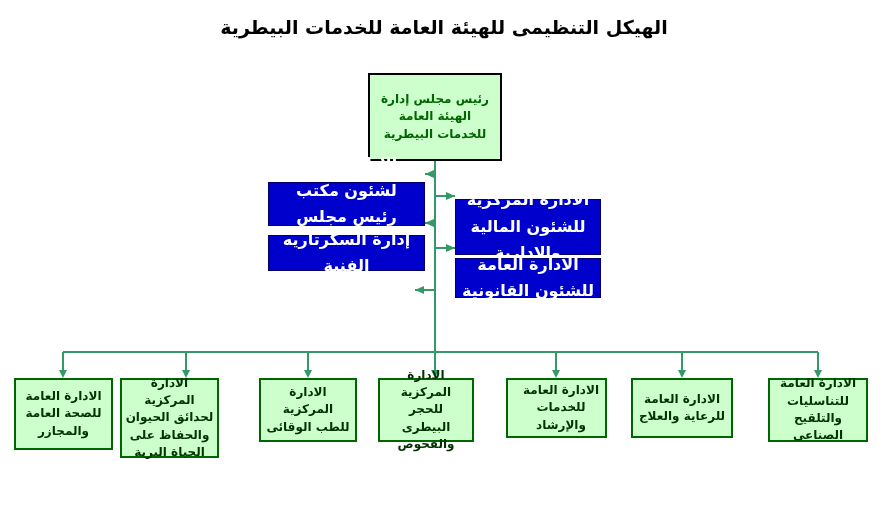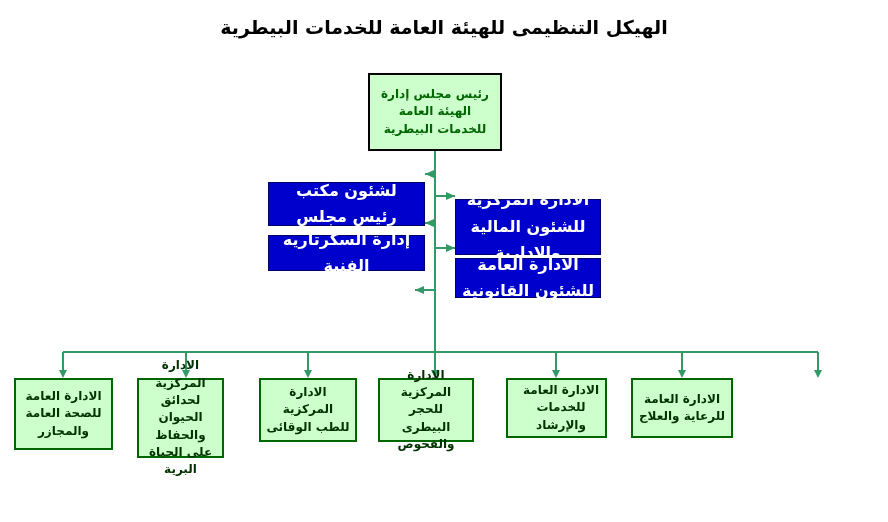--- a/index.html
+++ b/index.html
@@ -74,50 +74,53 @@
     <line x1="435" y1="352" x2="435" y2="371"></line>
     <polygon points="435,378 431,370 439,370"></polygon>
     <line x1="556" y1="352" x2="556" y2="371"></line>
     <polygon points="556,378 552,370 560,370"></polygon>
     <line x1="682" y1="352" x2="682" y2="371"></line>
     <polygon points="682,378 678,370 686,370"></polygon>
     <line x1="818" y1="352" x2="818" y2="371"></line>
     <polygon points="818,378 814,370 822,370"></polygon>
   </svg>
 
-  <div class="node root" dir="rtl" style="left:368px; top:73px; width:134px; height:78px;">
+  <div class="node root" dir="rtl" style="left:368px; top:73px; width:134px; height:88px;">
     <span class="node-label">رئيس مجلس إدارة الهيئة العامة للخدمات البيطرية</span>
   </div>
 
   <div class="node blue" dir="rtl" style="left:268px; top:152px; width:157px; height:44px;">
     <span class="node-label">الادارة العامة لشئون مكتب رئيس مجلس الادارة</span>
   </div>
   <div class="node blue" dir="rtl" style="left:268px; top:205px; width:157px; height:36px;">
     <span class="node-label">إدارة السكرتاريه الفنية</span>
   </div>
 
   <div class="node blue" dir="rtl" style="left:455px; top:169px; width:146px; height:56px;">
     <span class="node-label">الادارة المركزية للشئون المالية والإدارية</span>
   </div>
   <div class="node blue" dir="rtl" style="left:455px; top:228px; width:146px; height:40px;">
     <span class="node-label">الادارة العامة للشئون القانونية</span>
   </div>
 
   <div class="node green" dir="rtl" style="left:14px; top:378px; width:99px; height:72px;">
     <span class="node-label">الادارة العامة للصحة العامة والمجازر</span>
   </div>
-  <div class="node green" dir="rtl" style="left:137px; top:378px; width:87px; height:80px;">
+  <div class="node green" dir="rtl" style="left:120px; top:378px; width:99px; height:80px;">
     <span class="node-label">الادارة المركزية لحدائق الحيوان والحفاظ على الحياة البرية</span>
   </div>
   <div class="node green" dir="rtl" style="left:259px; top:378px; width:98px; height:64px;">
     <span class="node-label">الادارة المركزية للطب الوقائى</span>
   </div>
   <div class="node green" dir="rtl" style="left:378px; top:378px; width:96px; height:64px;">
     <span class="node-label">الادارة المركزية للحجر البيطرى والفحوص</span>
   </div>
   <div class="node green" dir="rtl" style="left:506px; top:378px; width:101px; height:60px;padding-left:12px;">
     <span class="node-label">الادارة العامة للخدمات والإرشاد</span>
   </div>
   <div class="node green" dir="rtl" style="left:631px; top:378px; width:102px; height:60px;">
     <span class="node-label">الادارة العامة للرعاية والعلاج</span>
   </div>
+  <div class="node green" dir="rtl" style="left:768px; top:378px; width:100px; height:64px;">
+    <span class="node-label">الادارة العامة للتناسليات والتلقيح الصناعى</span>
+  </div>
 
 </div>
 
 </body></html>

